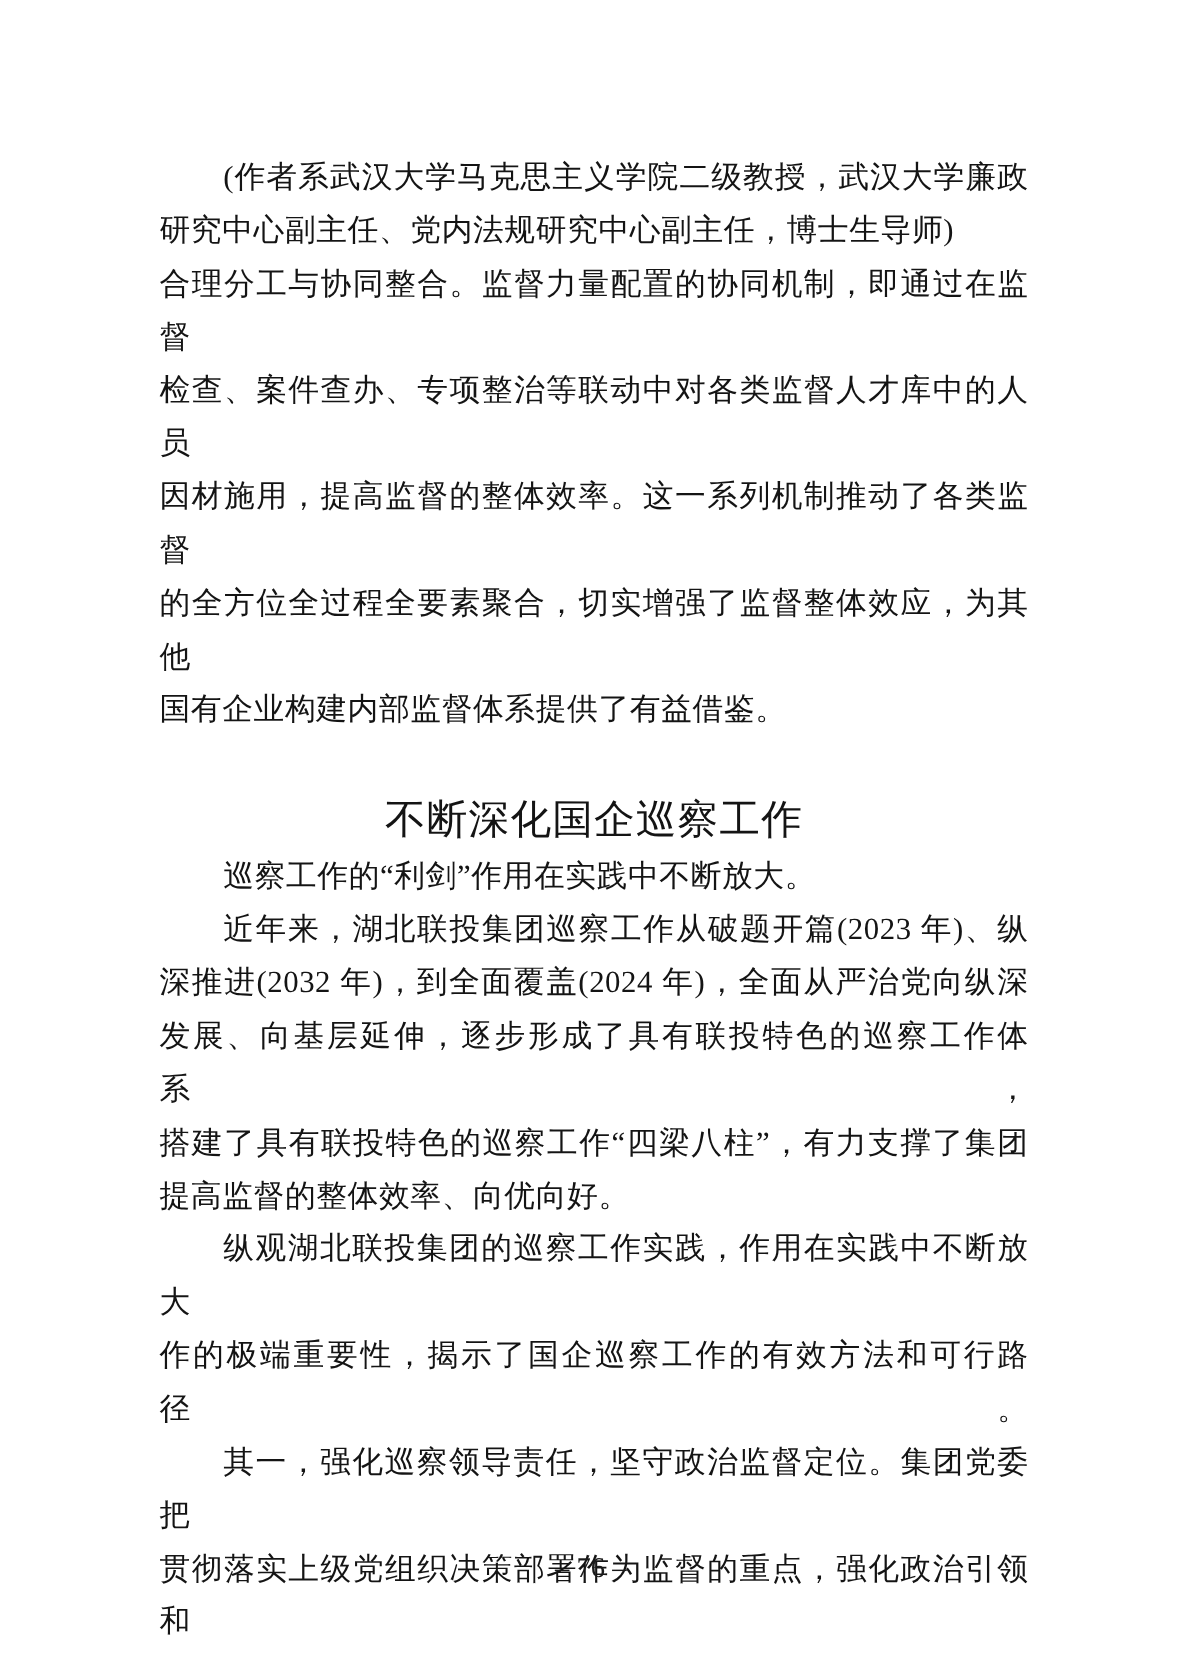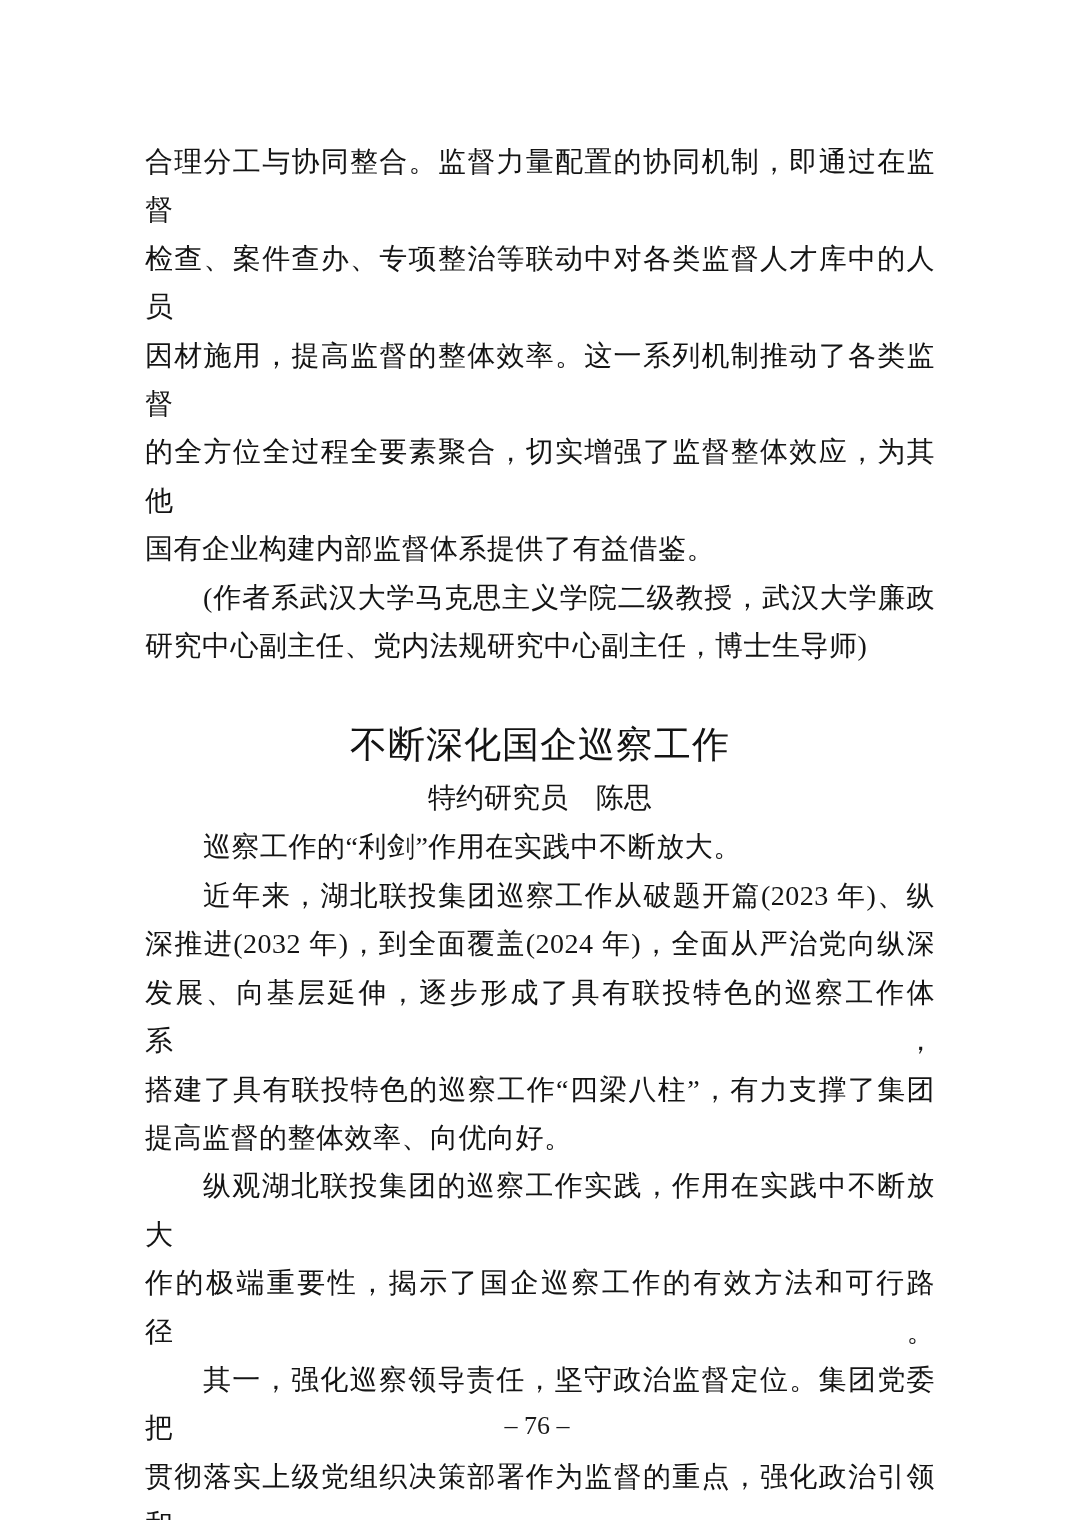--- a/index.html
+++ b/index.html
@@ -62,32 +62,31 @@
     color: #1a1a1a;
   }
 </style>
 </head>
 <body>
 
 <div class="page">
   <main class="content">
     <div id="blocks">
         <div class="paragraph">
+          <div class="line indent">(作者系武汉大学马克思主义学院二级教授，武汉大学廉政</div>
+          <div class="line last">研究中心副主任、党内法规研究中心副主任，博士生导师)</div>
+        </div>
+        <div class="paragraph">
           <div class="line">合理分工与协同整合。监督力量配置的协同机制，即通过在监督</div>
           <div class="line">检查、案件查办、专项整治等联动中对各类监督人才库中的人员</div>
           <div class="line">因材施用，提高监督的整体效率。这一系列机制推动了各类监督</div>
           <div class="line">的全方位全过程全要素聚合，切实增强了监督整体效应，为其他</div>
           <div class="line last">国有企业构建内部监督体系提供了有益借鉴。</div>
         </div>
-        <div class="paragraph">
-          <div class="line indent">(作者系武汉大学马克思主义学院二级教授，武汉大学廉政</div>
-          <div class="line last">研究中心副主任、党内法规研究中心副主任，博士生导师)</div>
-        </div>
         <h1 class="title" style="margin: 47px 0px 0px;">不断深化国企巡察工作</h1>
-        <div class="byline">特约研究员　陈思</div>
         <div class="paragraph">
           <div class="line indent last">巡察工作的“利剑”作用在实践中不断放大。</div>
         </div>
         <div class="paragraph">
           <div class="line indent">近年来，湖北联投集团巡察工作从破题开篇(2023 年)、纵</div>
           <div class="line">深推进(2032 年)，到全面覆盖(2024 年)，全面从严治党向纵深</div>
           <div class="line">发展、向基层延伸，逐步形成了具有联投特色的巡察工作体系，</div>
           <div class="line">搭建了具有联投特色的巡察工作“四梁八柱”，有力支撑了集团</div>
           <div class="line last">提高监督的整体效率、向优向好。</div>
         </div>

